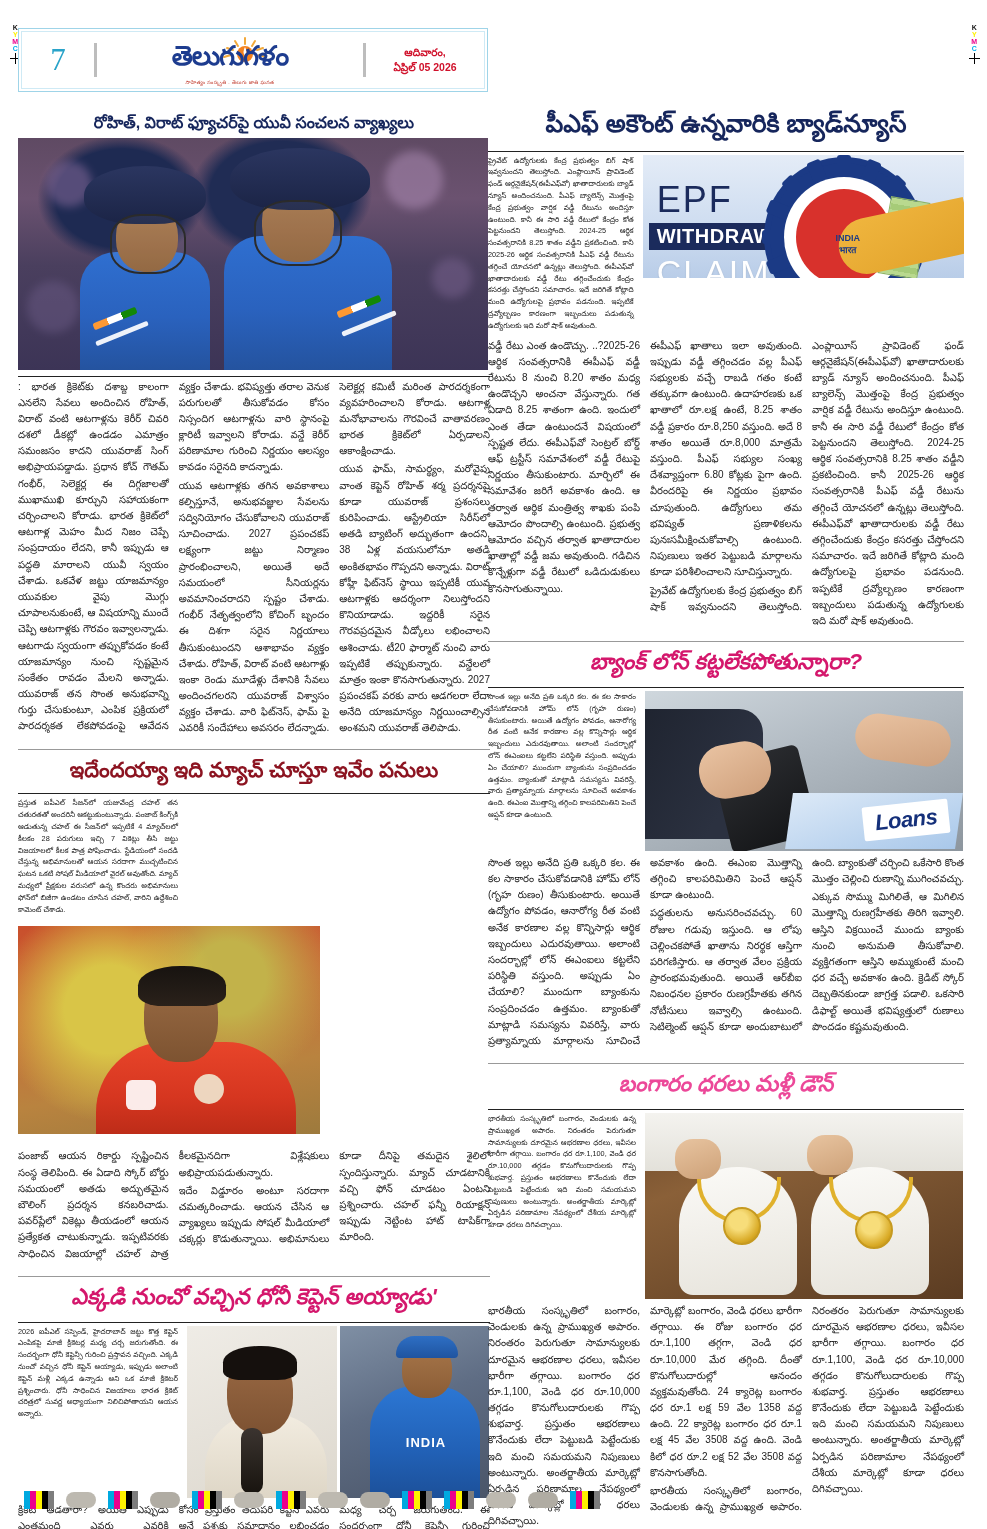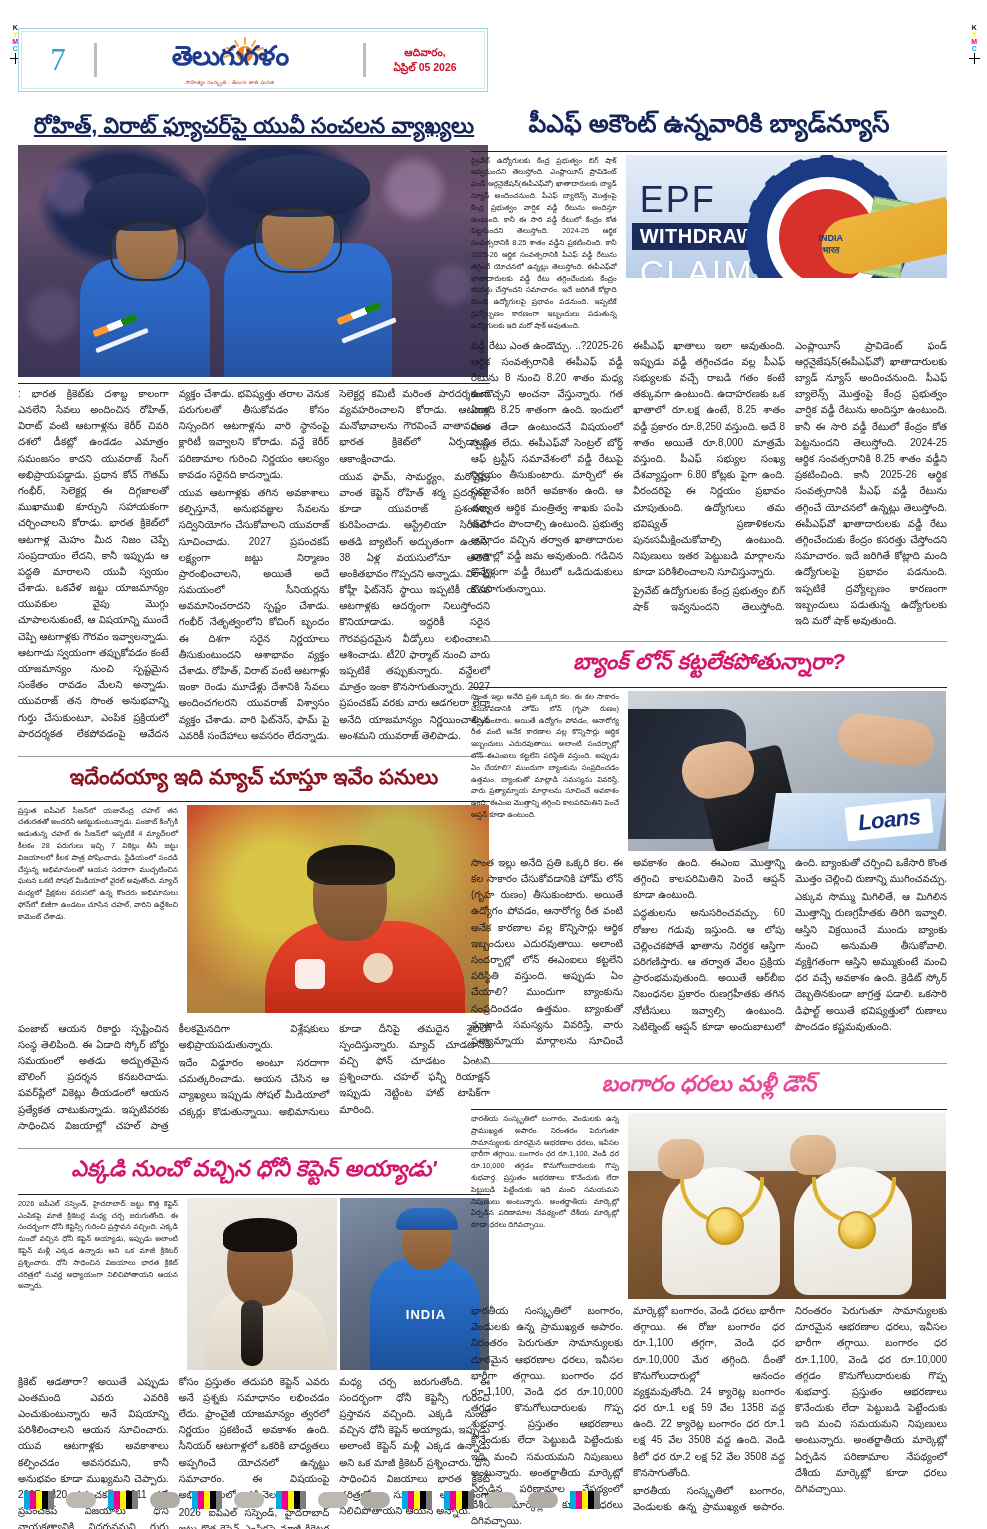--- a/index.html
+++ b/index.html
@@ -106,34 +106,34 @@
     background: #f05a22;
     display: flex; align-items: center; justify-content: center;
   }
   .section-banner-text {
     color: #ffffff; font-size: 27px; font-weight: bold;
     letter-spacing: .5px; text-shadow: 1px 1px 0 rgba(0,0,0,.25);
   }
 
   
   .col-left  { position: absolute; left: 18px;  top: 110px; width: 472px; }
-  .col-right { position: absolute; left: 471px; top: 104px; width: 476px; }
+  .col-right { position: absolute; left: 488px; top: 104px; width: 476px; }
 
   
   .headline {
     text-align: center;
     font-weight: bold;
     line-height: 1.22;
     padding: 3px 0 5px;
   }
   .hl-navy   { color: #16265c; }
   .hl-maroon { color: #8c1421; }
   .hl-pink   { color: #d4176c; }
   .hl-green  { color: #ec4899; }
-  .hl-28 { font-size: 22px; text-decoration: underline; }
+  .hl-28 { font-size: 16px; }
   .hl-26 { font-size: 21px; }
   .hl-24 { font-size: 22px; font-style: italic; }
   .hl-epf { font-size: 25px; line-height: 1.3; }
 
   .rule-top {
     border-top: 1px solid #222;
     margin: 6px 0 2px;
   }
   .rule-thin { border-top: 1px solid #999; margin: 5px 0 4px; }
 
@@ -491,34 +491,34 @@
         <p>యువ ఆటగాళ్లకు తగిన అవకాశాలు కల్పిస్తూనే, అనుభవజ్ఞుల సేవలను సద్వినియోగం చేసుకోవాలని యువరాజ్ సూచించాడు. 2027 ప్రపంచకప్ లక్ష్యంగా జట్టు నిర్మాణం ప్రారంభించాలని, అయితే అదే సమయంలో సీనియర్లను అవమానించరాదని స్పష్టం చేశాడు. గంభీర్ నేతృత్వంలోని కోచింగ్ బృందం ఈ దిశగా సరైన నిర్ణయాలు తీసుకుంటుందని ఆశాభావం వ్యక్తం చేశాడు. రోహిత్, విరాట్ వంటి ఆటగాళ్లు ఇంకా రెండు మూడేళ్లు దేశానికి సేవలు అందించగలరని యువరాజ్ విశ్వాసం వ్యక్తం చేశాడు. వారి ఫిట్‌నెస్, ఫామ్ పై ఎవరికీ సందేహాలు అవసరం లేదన్నాడు. సెలెక్టర్ల కమిటీ మరింత పారదర్శకంగా వ్యవహరించాలని కోరాడు. ఆటగాళ్ల మనోభావాలను గౌరవించే వాతావరణం భారత క్రికెట్‌లో ఏర్పడాలని ఆకాంక్షించాడు.</p>
         <p>యువ ఫామ్, సామర్థ్యం, మరోవైపు వాంత కెప్టెన్ రోహిత్ శర్మ ప్రదర్శనపై కూడా యువరాజ్ ప్రశంసలు కురిపించాడు. ఆస్ట్రేలియా సిరీస్‌లో అతడి బ్యాటింగ్ అద్భుతంగా ఉందని, 38 ఏళ్ల వయసులోనూ అతడి అంకితభావం గొప్పదని అన్నాడు. విరాట్ కోహ్లీ ఫిట్‌నెస్ స్థాయి ఇప్పటికీ యువ ఆటగాళ్లకు ఆదర్శంగా నిలుస్తోందని కొనియాడాడు. ఇద్దరికీ సరైన గౌరవప్రదమైన వీడ్కోలు లభించాలని ఆశించాడు. టీ20 ఫార్మాట్ నుంచి వారు ఇప్పటికే తప్పుకున్నారు. వన్డేలలో మాత్రం ఇంకా కొనసాగుతున్నారు. 2027 ప్రపంచకప్ వరకు వారు ఆడగలరా లేదా అనేది యాజమాన్యం నిర్ణయించాల్సిన అంశమని యువరాజ్ తెలిపాడు.</p>
       </div>
     </div>
 
     <div style="margin-top:12px;">
       <div class="rule-thin"></div>
       <div class="headline hl-maroon hl-26">ఇదేందయ్యా ఇది మ్యాచ్ చూస్తూ ఇవేం పనులు</div>
       <div class="rule-top"></div>
 
-      <div class="wrap-row" style="margin-top:3px;">
+      <div class="wrap-row" style="margin-top:3px;flex-direction:column;">
         <div class="wrap-text" style="width:160px;">
           <p>ప్రస్తుత ఐపీఎల్ సీజన్‌లో యజువేంద్ర చహల్ తన చతురతతో అందరినీ ఆకట్టుకుంటున్నాడు. పంజాబ్ కింగ్స్‌కి ఆడుతున్న చహల్ ఈ సీజన్‌లో ఇప్పటికే 4 మ్యాచ్‌లలో కీలకం 28 పరుగులు ఇచ్చి 7 వికెట్లు తీసి జట్టు విజయాలలో కీలక పాత్ర పోషించాడు. స్టేడియంలో సందడి చేస్తున్న అభిమానులతో ఆయన సరదాగా ముచ్చటించిన ఘటన ఒకటి సోషల్ మీడియాలో వైరల్ అవుతోంది. మ్యాచ్ మధ్యలో ప్రేక్షకుల వరుసలో ఉన్న కొందరు అభిమానులు ఫోన్‌లో బిజీగా ఉండటం చూసిన చహల్, వారిని ఉద్దేశించి కామెంట్ చేశాడు.</p>
         </div>
         <div class="photo photo-chahal">
           <div class="chahal-jersey"></div>
           <div class="chahal-head"></div>
           <div class="chahal-hair"></div>
           <div class="chahal-badge" style="left:108px;bottom:24px;"></div>
           <div class="chahal-badge" style="left:176px;bottom:30px;border-radius:50%;background:#f0e8d0;"></div>
         </div>
       </div>
 
-      <div class="body-cols c3" style="margin-top:8px;">
+      <div class="body-cols c3" style="margin-top:14px;">
         <p>పంజాబ్ ఆయన రికార్డు స్పష్టించిన సంస్థ తెలిపింది. ఈ ఏడాది స్కోర్ బోర్డు సమయంలో అతడు అద్భుతమైన బౌలింగ్ ప్రదర్శన కనబరిచాడు. పవర్‌ప్లేలో వికెట్లు తీయడంలో ఆయన ప్రత్యేకత చాటుకున్నాడు. ఇప్పటివరకు సాధించిన విజయాల్లో చహల్ పాత్ర కీలకమైనదిగా విశ్లేషకులు అభిప్రాయపడుతున్నారు.</p>
         <p>ఇదేం విడ్డూరం అంటూ సరదాగా చమత్కరించాడు. ఆయన చేసిన ఆ వ్యాఖ్యలు ఇప్పుడు సోషల్ మీడియాలో చక్కర్లు కొడుతున్నాయి. అభిమానులు కూడా దీనిపై తమదైన శైలిలో స్పందిస్తున్నారు. మ్యాచ్ చూడటానికి వచ్చి ఫోన్ చూడటం ఏంటని ప్రశ్నించారు. చహల్ ఫన్నీ రియాక్షన్ ఇప్పుడు నెట్టింట హాట్ టాపిక్‌గా మారింది.</p>
       </div>
     </div>
 
     <div style="margin-top:14px;">
       <div class="rule-thin"></div>
       <div class="headline hl-pink hl-24">ఎక్కడి నుంచో వచ్చిన ధోనీ కెప్టెన్ అయ్యాడు'</div>
       <div class="rule-top"></div>
 

